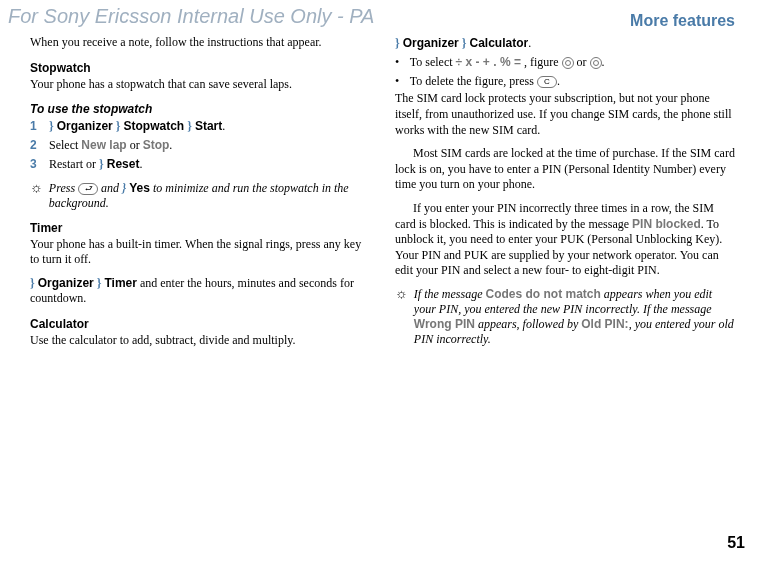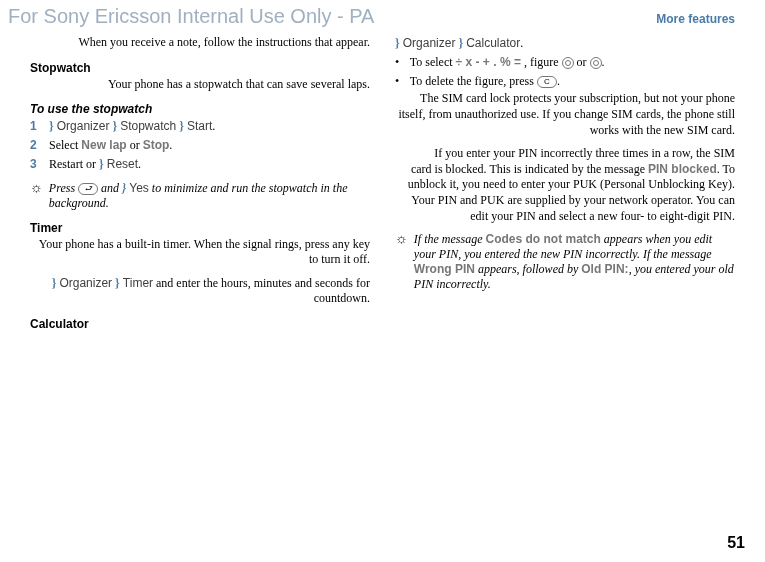--- a/index.html
+++ b/index.html
@@ -13,46 +13,46 @@
       color: #000;
     }
     .watermark {
       position: absolute;
       top: 5px;
       left: 8px;
       color: #A0B0C0;
       font-family: Arial, Helvetica, sans-serif;
       font-size: 20px;
       font-weight: normal;
+      font-style: italic;
     }
     .header-link {
       position: absolute;
       top: 12px;
       right: 30px;
       color: #4A7BA8;
       font-family: Arial, Helvetica, sans-serif;
-      font-size: 12px;
+      font-size: 16px;
       font-weight: bold;
     }
     .content {
       position: absolute;
       top: 35px;
       left: 30px;
       right: 30px;
       display: flex;
       gap: 25px;
     }
     .col {
       flex: 1;
       width: 340px;
     }
     .para {
       margin: 0 0 8px 0;
       line-height: 1.3;
-      text-align: right;
     }
     .section-heading {
       font-family: Arial, Helvetica, sans-serif;
       font-weight: bold;
       font-size: 12px;
       margin: 10px 0 2px 0;
     }
     .step-heading {
       font-family: Arial, Helvetica, sans-serif;
       font-weight: bold;
@@ -66,22 +66,22 @@
     }
     .step-num {
       font-family: Arial, Helvetica, sans-serif;
       font-weight: bold;
       color: #4A7BA8;
       display: inline-block;
       width: 16px;
     }
     .blue-bold {
       font-family: Arial, Helvetica, sans-serif;
-      font-weight: normal;
-      color: #404040;
+      font-weight: bold;
+      color: #000000;
     }
     .gray-bold {
       font-family: Arial, Helvetica, sans-serif;
       font-weight: bold;
       color: #777;
     }
     .arrow {
       color: #4A7BA8;
       font-weight: bold;
     }
@@ -194,20 +194,21 @@
 
     <p class="para">
       <span class="arrow">} </span>
       <span class="blue-bold">Organizer</span>
       <span class="arrow"> } </span>
       <span class="blue-bold">Timer</span>
       <span> and enter the hours, minutes and seconds for countdown.</span>
     </p>
 
     <div class="section-heading">Calculator</div>
+    <p class="para">Use the calculator to add, subtract, divide and multiply.</p>
   </div>
 
   <div class="col">
     <div class="instr-line">
       <span class="arrow">} </span>
       <span class="blue-bold">Organizer</span>
       <span class="arrow"> } </span>
       <span class="blue-bold">Calculator</span><span>.</span>
     </div>
     <div class="instr-line">
@@ -219,20 +220,21 @@
       <span> or </span>
       <span class="nav-icon"></span><span>.</span>
     </div>
     <div class="instr-line">
       <span class="bullet">•</span>
       <span>To delete the figure, press </span>
       <span class="key-icon">C</span><span>.</span>
     </div>
 
     <p class="para">The SIM card lock protects your subscription, but not your phone itself, from unauthorized use. If you change SIM cards, the phone still works with the new SIM card.</p>
+    <p class="para indent">Most SIM cards are locked at the time of purchase. If the SIM card lock is on, you have to enter a PIN (Personal Identity Number) every time you turn on your phone.</p>
     <p class="para indent">
       <span>If you enter your PIN incorrectly three times in a row, the SIM card is blocked. This is indicated by the message </span><span class="gray-bold">PIN blocked</span><span>. To unblock it, you need to enter your PUK (Personal Unblocking Key). Your PIN and PUK are supplied by your network operator. You can edit your PIN and select a new four- to eight-digit PIN.</span>
     </p>
 
     <div class="tip-row">
       <span class="tip-icon">☼</span>
       <span>
         <span>If the message </span><span class="gray-bold" style="font-style:normal">Codes do not match</span><span> appears when you edit your PIN, you entered the new PIN incorrectly. If the message </span><span class="gray-bold" style="font-style:normal">Wrong PIN</span><span> appears, followed by </span><span class="gray-bold" style="font-style:normal">Old PIN:</span><span>, you entered your old PIN incorrectly.</span>
       </span>
     </div>

